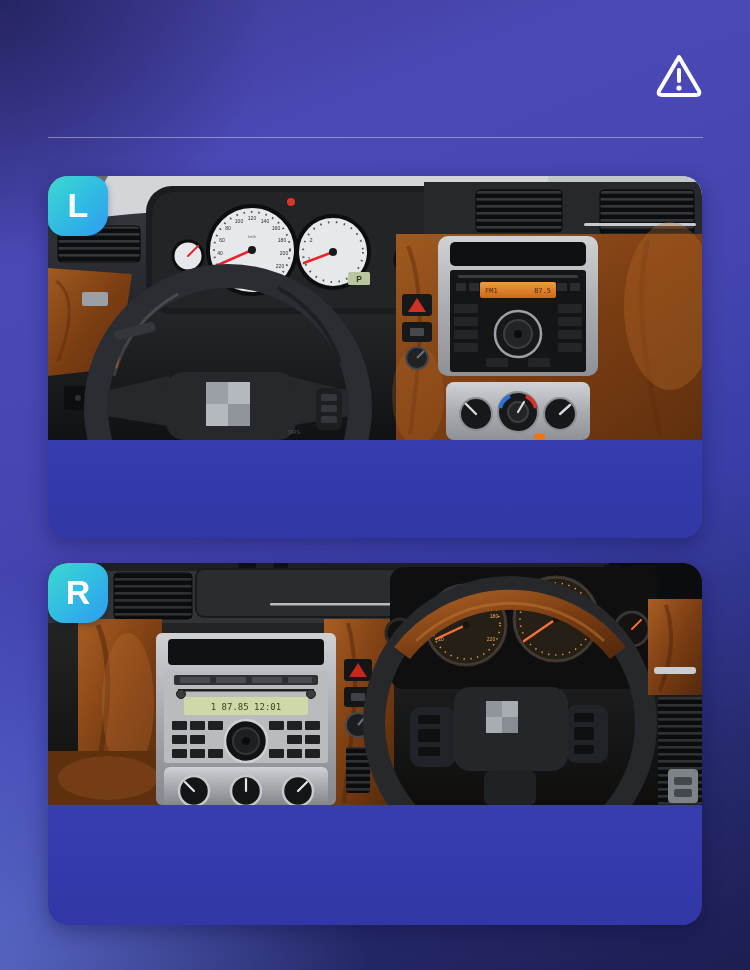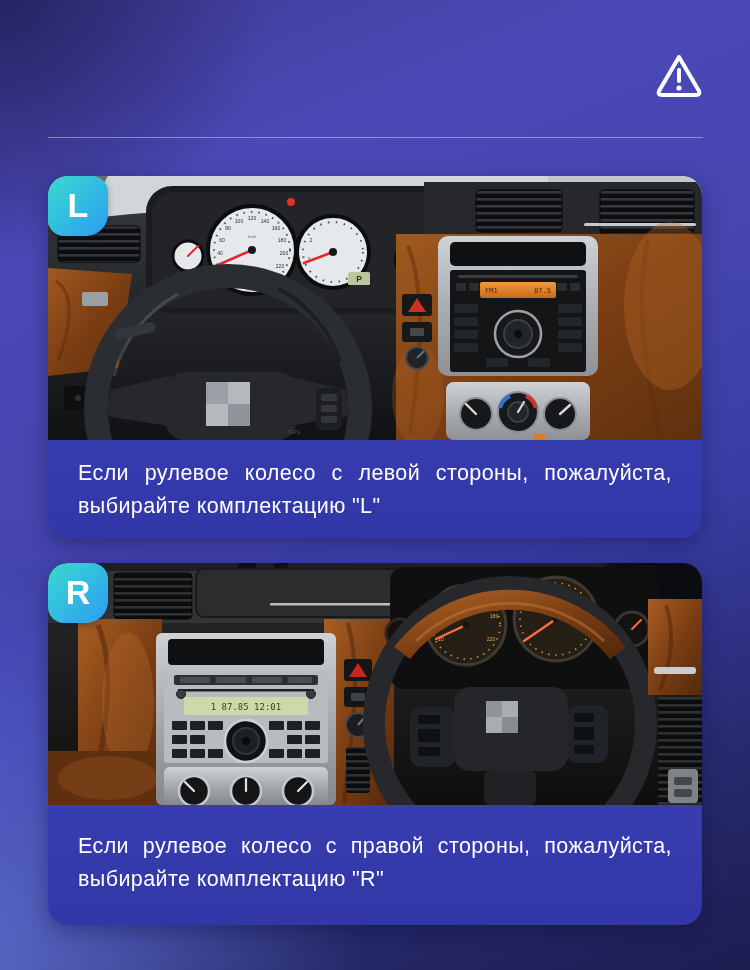--- a/index.html
+++ b/index.html
@@ -222,24 +222,20 @@
               <rect x="180" y="228" width="22" height="22" fill="#8f959b"></rect>
           </g>
           <text x="240" y="258" font-size="6" fill="#4a4e54">SRS</text>
           <rect x="66" y="150" width="42" height="10" rx="5" fill="#33373c" transform="rotate(-14 87 155)"></rect>
         </g>
       </svg>
       <div class="badge">
         <span>L</span>
       </div>
     </div>
-    <div class="caption">
-      <div class="cap-line j">Если рулевое колесо с левой стороны, пожалуйста,</div>
-      <div class="cap-line">выбирайте комплектацию "L"</div>
-    </div>
   </section>
 
   <section class="card card2">
     <div class="photo">
       <svg viewBox="0 0 654 242">
         <defs>
           <linearGradient id="dash2" x1="0" y1="0" x2="0" y2="1">
             <stop offset="0" stop-color="#2a2b2c"></stop>
               <stop offset="1" stop-color="#0f0e0d"></stop>
           </linearGradient>
@@ -399,19 +395,15 @@
         <rect x="606" y="104" width="42" height="7" rx="3" fill="#c9ccd0"></rect>
         <rect x="610" y="134" width="44" height="108" fill="url(#slats2)"></rect>
         <rect x="620" y="206" width="30" height="34" rx="4" fill="#7e8387"></rect>
         <rect x="626" y="214" width="18" height="8" rx="2" fill="#44484c"></rect>
         <rect x="626" y="226" width="18" height="8" rx="2" fill="#44484c"></rect>
       </svg>
       <div class="badge">
         <span>R</span>
       </div>
     </div>
-    <div class="caption">
-      <div class="cap-line j">Если рулевое колесо с правой стороны, пожалуйста,</div>
-      <div class="cap-line">выбирайте комплектацию "R"</div>
-    </div>
   </section>
 
 </div>
 
 </body></html>

